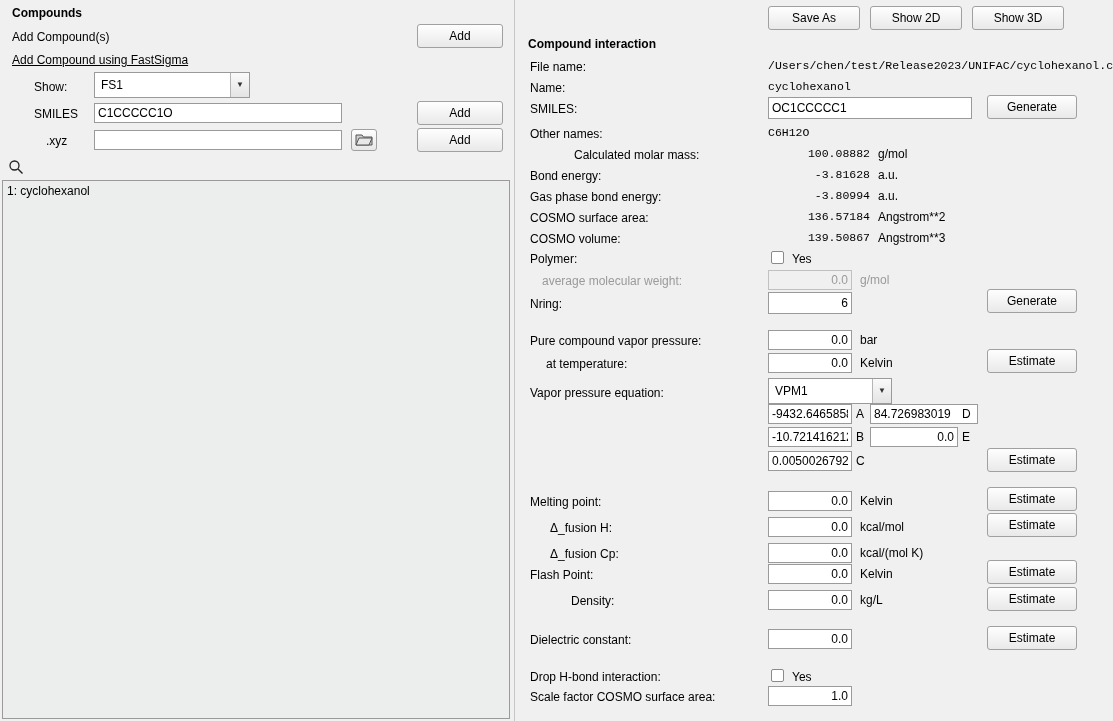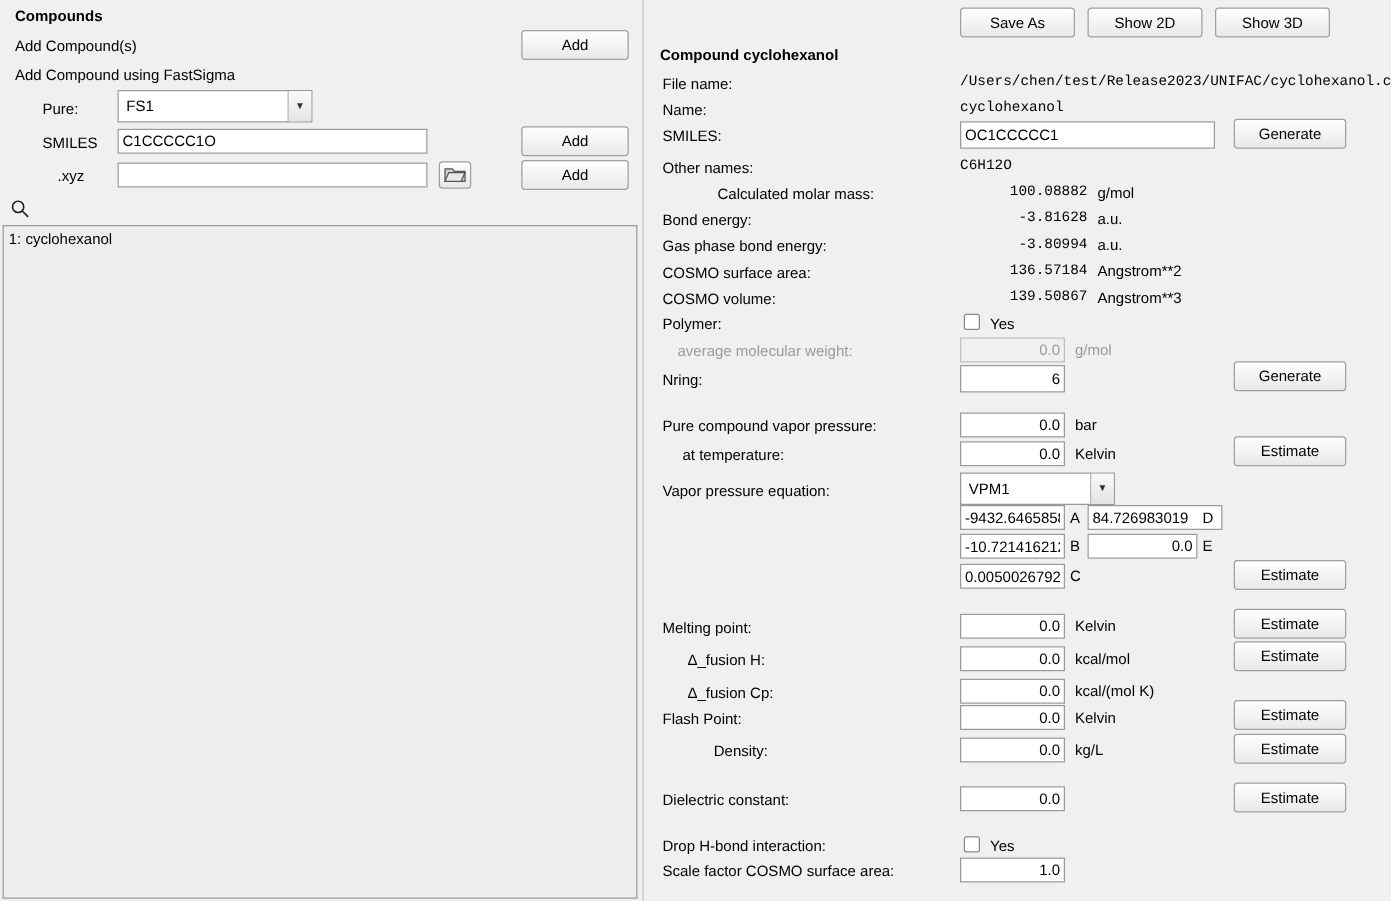--- a/index.html
+++ b/index.html
@@ -161,23 +161,23 @@
 </head>
 <body>
 
 <div class="panel-left">
 
   <div class="lbl bold" style="left:12px; top:6px;">Compounds</div>
 
   <div class="lbl" style="left:12px; top:30px;">Add Compound(s)</div>
   <button class="btn" style="left:417px; top:24px; width:86px;">Add</button>
 
-  <div class="lbl" style="left:12px; top:53px;">Add Compound using FastSigma</div>
-
-  <div class="lbl" style="left:34px; top:80px;">Pure:</div>
+  <div class="lbl" style="left:12px; top:53px;text-decoration:underline;">Add Compound using FastSigma</div>
+
+  <div class="lbl" style="left:34px; top:80px;">Show:</div>
   <div class="combo" style="left:94px; top:72px; width:156px; height:26px;">
     <span class="ctext">FS1</span>
     <span class="carrow">▼</span>
   </div>
 
   <div class="lbl" style="left:34px; top:107px;">SMILES</div>
   <input class="inp" style="left: 94px; top: 103px; width: 248px;" value="C1CCCCC1O">
   <button class="btn" style="left:417px; top:101px; width:86px;">Add</button>
 
   <div class="lbl" style="left:46px; top:134px;">.xyz</div>
@@ -205,21 +205,21 @@
 </div>
 
 <div class="sep"></div>
 
 <div class="panel-right">
 
   <button class="btn" style="left:248px; top:6px; width:92px;">Save As</button>
   <button class="btn" style="left:350px; top:6px; width:92px;">Show 2D</button>
   <button class="btn" style="left:452px; top:6px; width:92px;">Show 3D</button>
 
-  <div class="lbl bold" style="left:8px; top:37px;">Compound cyclohexanol</div>
+  <div class="lbl bold" style="left:8px; top:37px;">Compound interaction</div>
 
   <div class="lbl" style="left:10px; top:60px;">File name:</div>
   <div class="val" style="left:248px; top:59px;">/Users/chen/test/Release2023/UNIFAC/cyclohexanol.compk</div>
 
   <div class="lbl" style="left:10px; top:81px;">Name:</div>
   <div class="val" style="left:248px; top:80px;">cyclohexanol</div>
 
   <div class="lbl" style="left:10px; top:102px;">SMILES:</div>
   <input class="inp mono" style="left: 248px; top: 97px; width: 204px; height: 22px;" value="OC1CCCCC1">
   <button class="btn" style="left:467px; top:95px; width:90px;">Generate</button>

